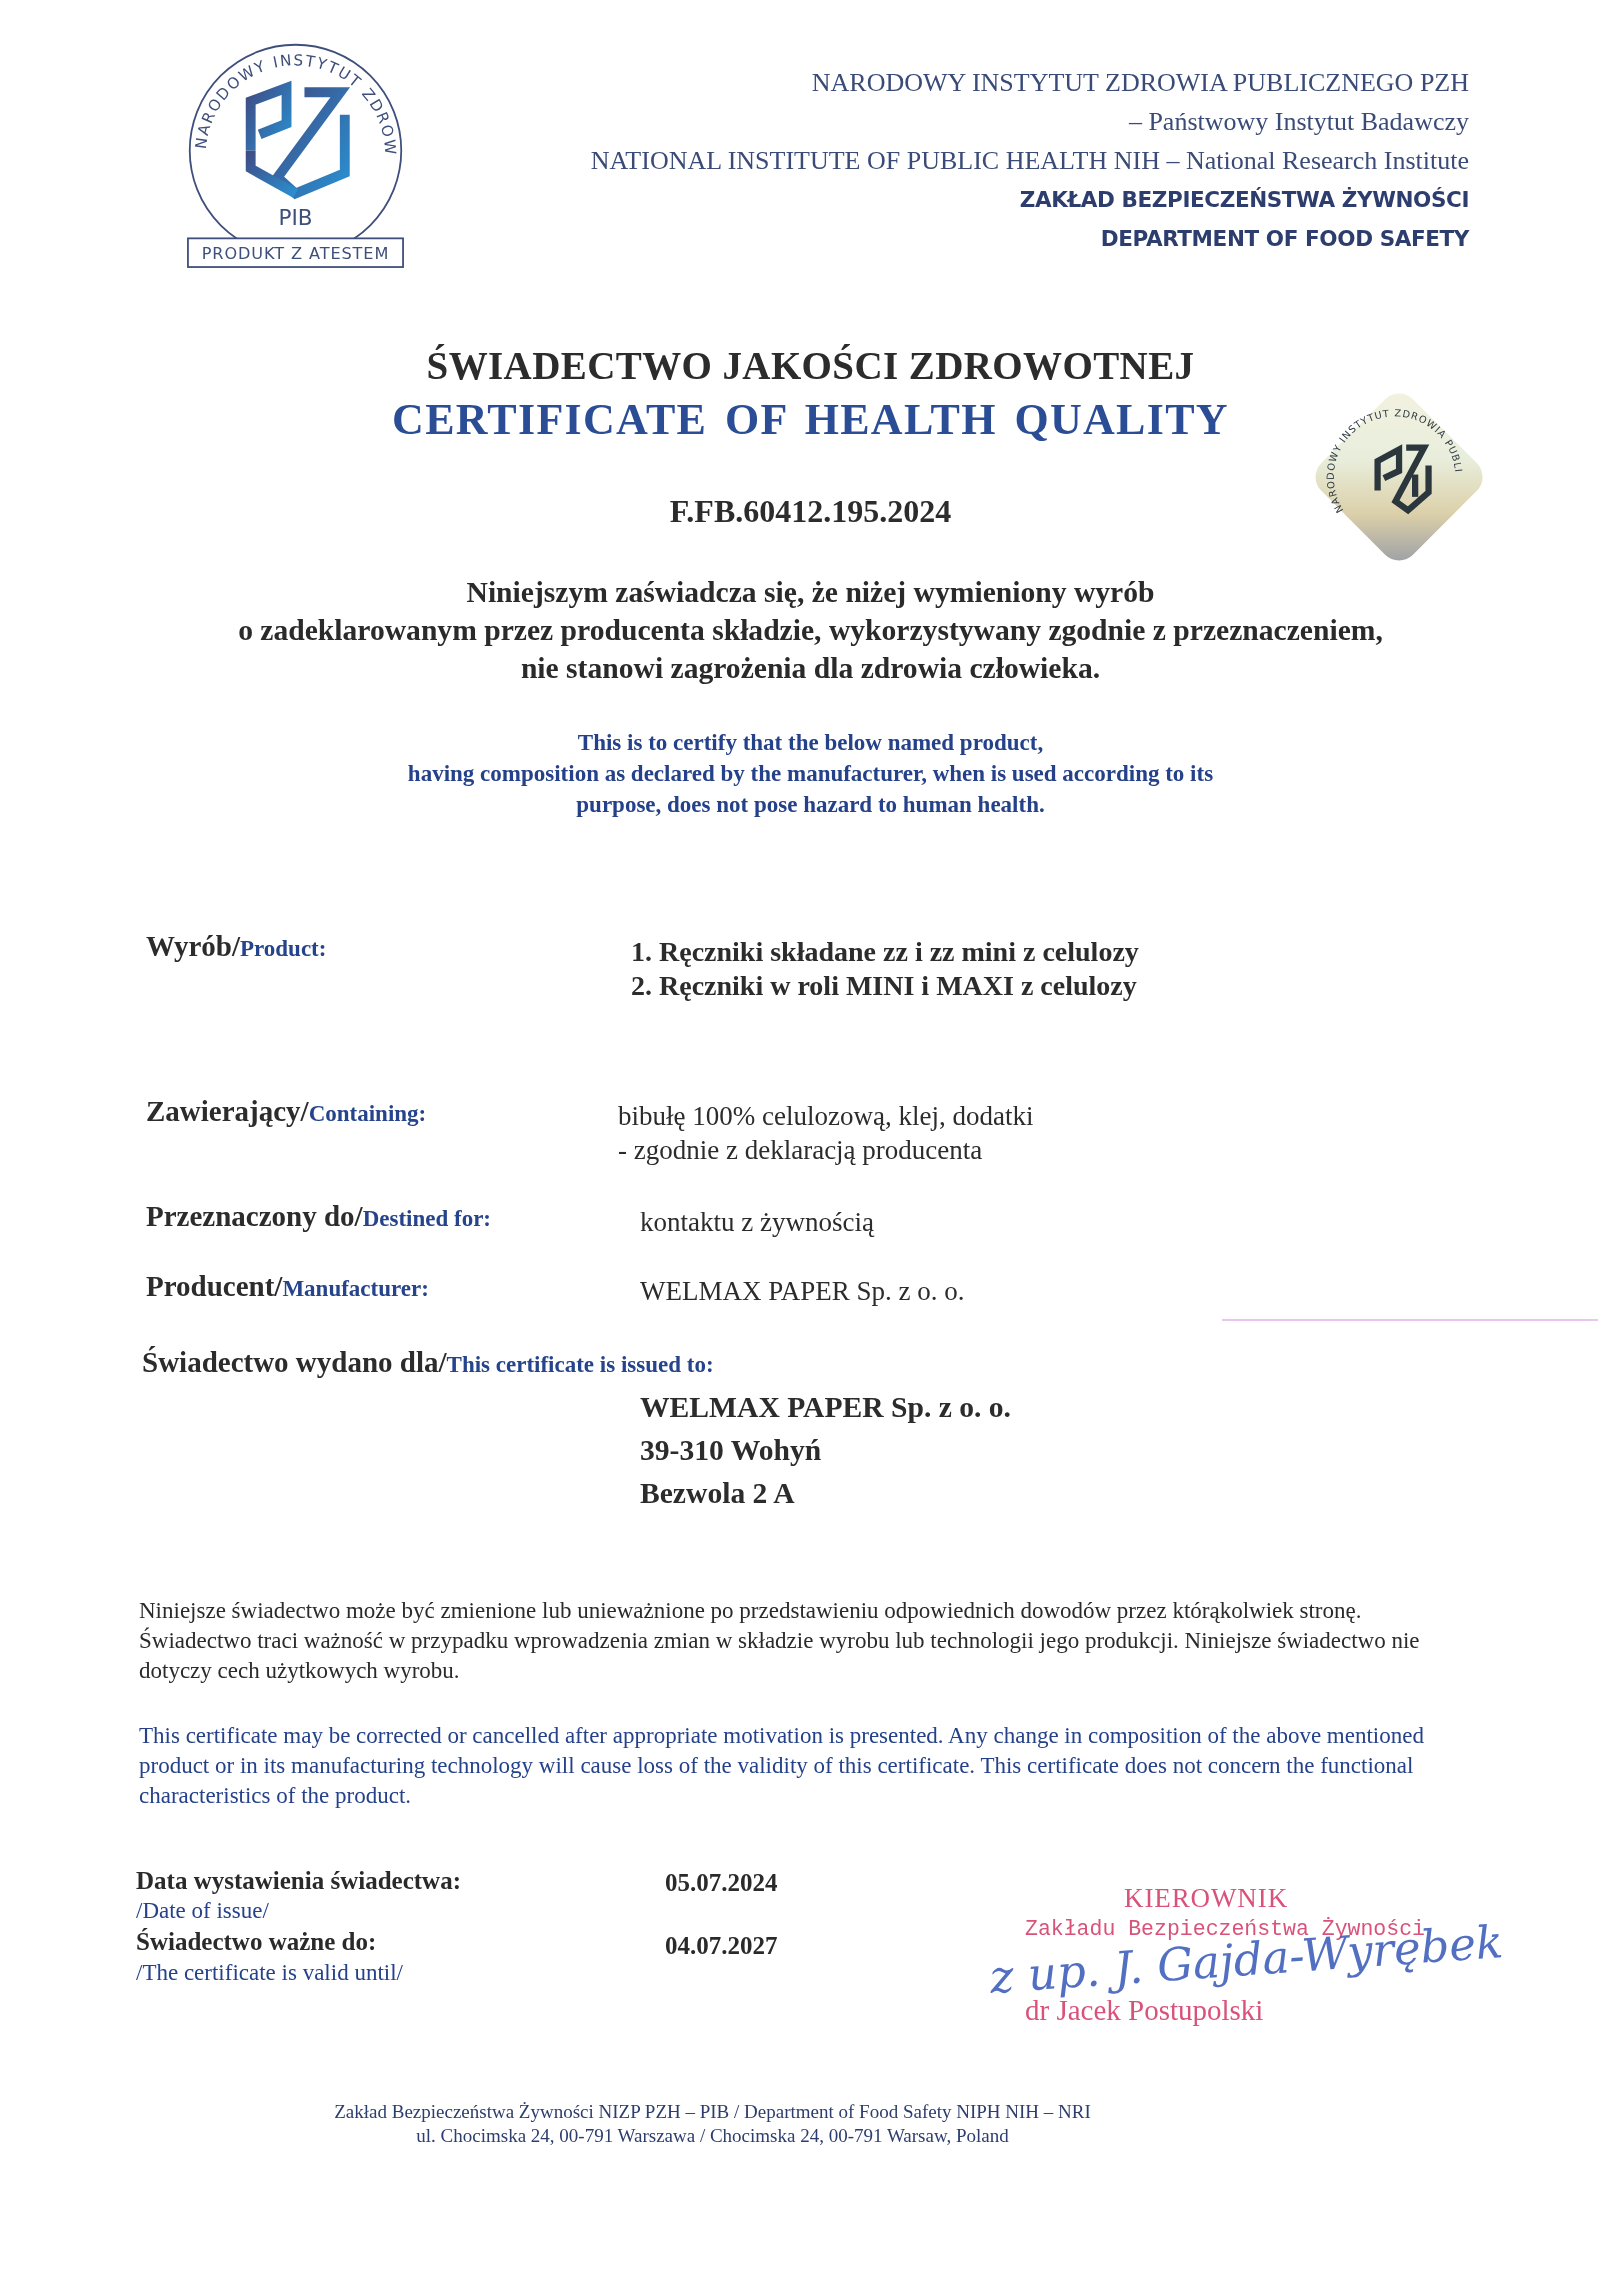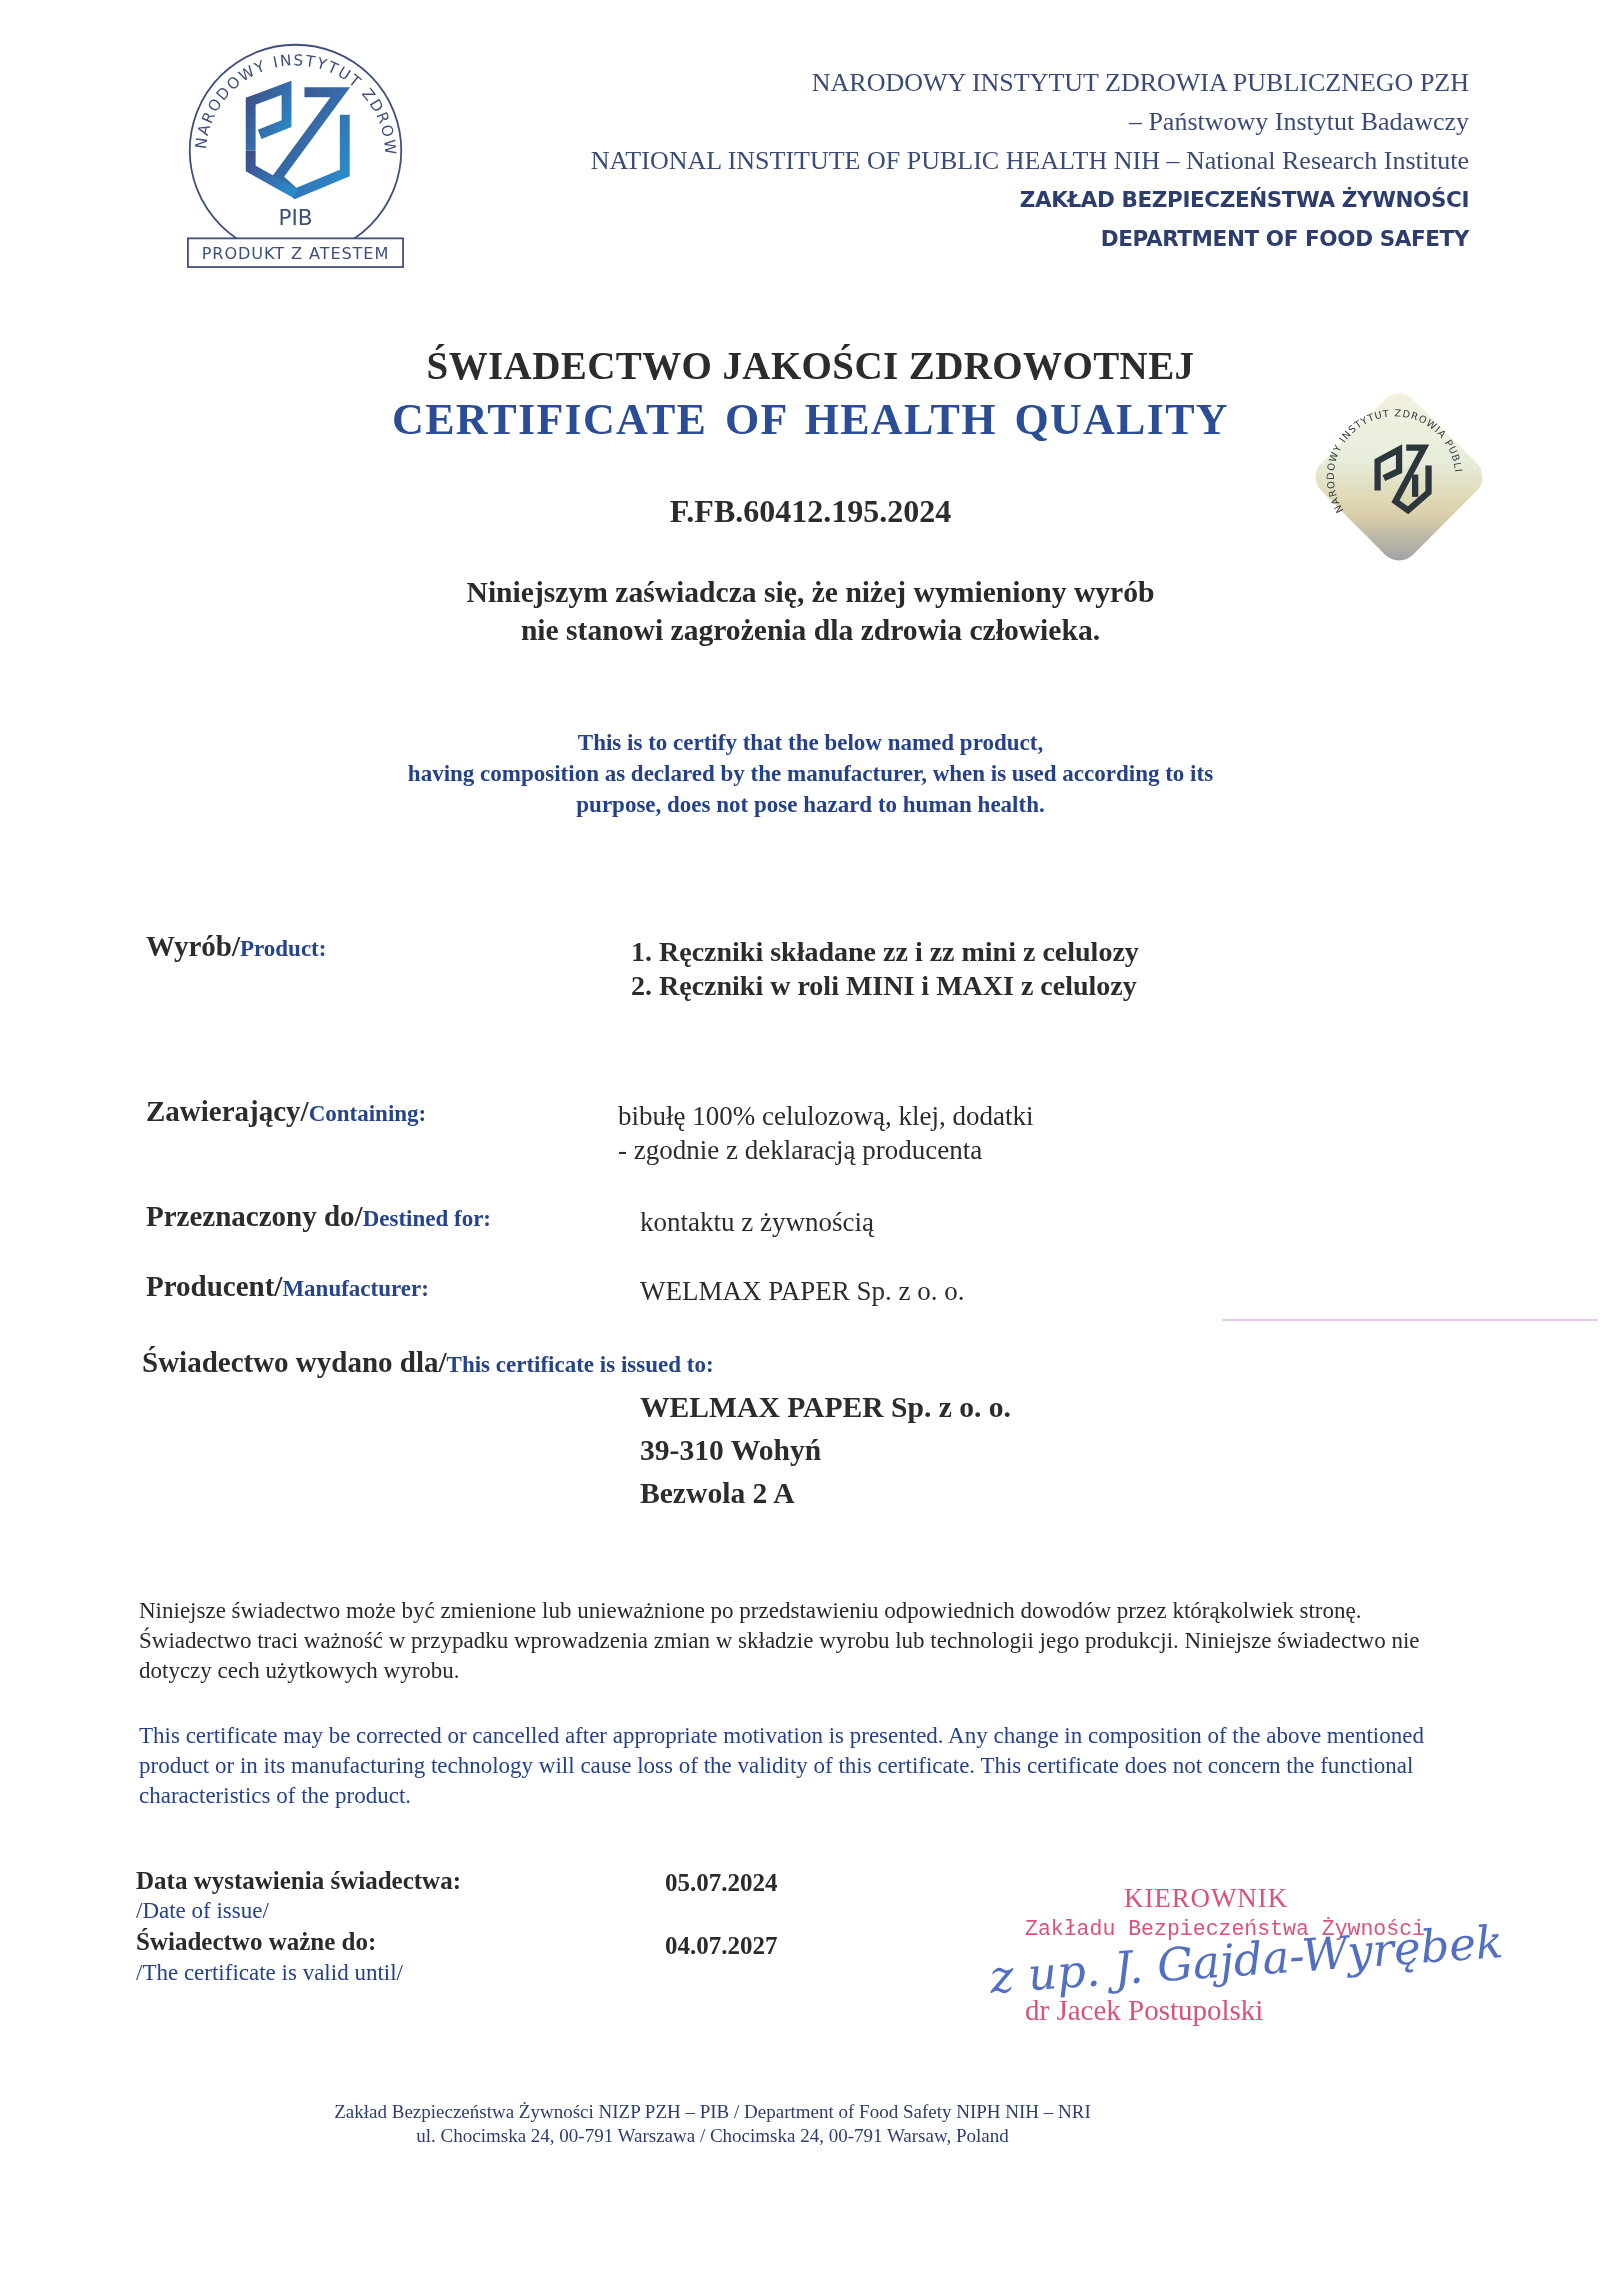--- a/index.html
+++ b/index.html
@@ -109,20 +109,21 @@
     <g fill="none" stroke="#2b363d" stroke-width="7">
       <path d="M 98 128 L 98 95 L 122 82 L 122 106 L 105 114"></path>
       <path d="M 130 80 L 150 80 L 118 140 L 132 150 L 155 130 L 155 100"></path>
       <path d="M 140 110 L 140 135"></path>
     </g>
   </svg>
 </div>
 
 <div class="abs decl-pl">
   <div>Niniejszym zaświadcza się, że niżej wymieniony wyrób</div>
+  <div>o zadeklarowanym przez producenta składzie, wykorzystywany zgodnie z przeznaczeniem,</div>
   <div>nie stanowi zagrożenia dla zdrowia człowieka.</div>
 </div>
 <div class="abs decl-en">
   <div>This is  to certify that the below named product,</div>
   <div>having composition as declared by the manufacturer, when is used according to its</div>
   <div>purpose, does not pose hazard to human health.</div>
 </div>
 
 <div class="abs label" style="left:146px; top:930px;">
   <span>Wyrób/</span><span class="en">Product:</span>

